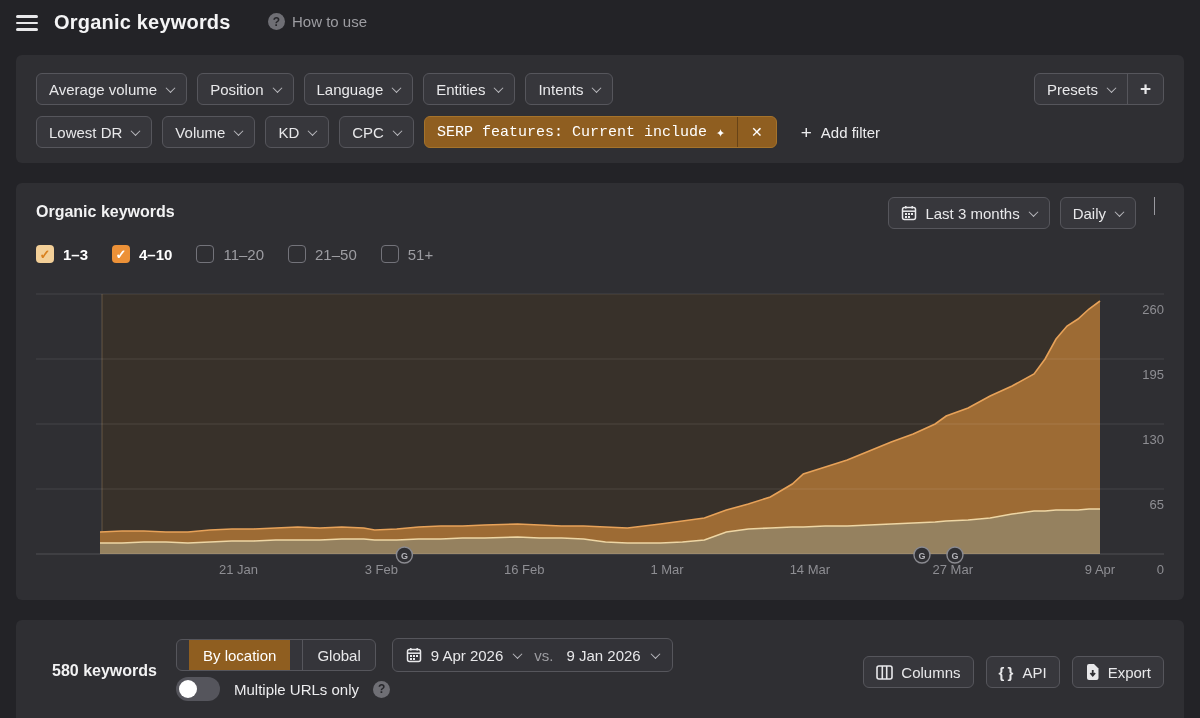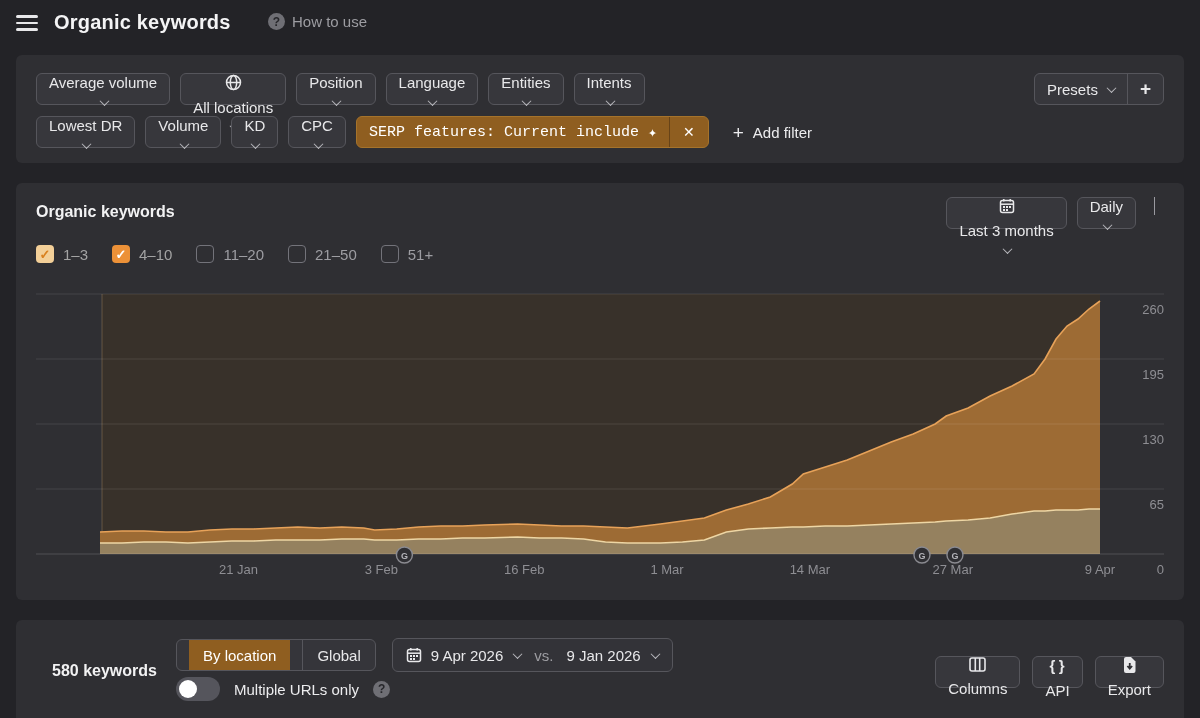--- a/index.html
+++ b/index.html
@@ -17,21 +17,21 @@
 
   
   .panel { position:absolute; left:16px; width:1168px; background:#2f2f33; border-radius:6px; }
   .panel.filters { top:55px; height:108px; }
   .panel.chart   { top:183px; height:417px; }
   .panel.footer  { top:620px; height:110px; }
 
   
   .btn { display:inline-flex; align-items:center; gap:8px; height:32px; padding:0 12px;
     background:#37373c; border:1px solid #56565c; border-radius:6px;
-    font-size:15px; color:#e8e8ea; cursor:pointer; white-space:nowrap;flex-direction:column; }
+    font-size:15px; color:#e8e8ea; cursor:pointer; white-space:nowrap; }
   .chev { width:7px; height:7px; border-right:1.8px solid #b9b9be; border-bottom:1.8px solid #b9b9be;
     transform:rotate(45deg) translate(-1px,-1px); margin-left:2px; flex:0 0 auto; }
   .chev.up { transform:rotate(-135deg) translate(-2px,-2px); }
   .frow { position:absolute; left:20px; display:flex; gap:10px; align-items:center; }
   .frow.r1 { top:18px; }
   .frow.r2 { top:61px;align-items:center; }
   .presets-group { position:absolute; right:20px; top:18px; display:flex; align-items:stretch;
     background:#37373c; border:1px solid #56565c; border-radius:6px; height:32px; overflow:hidden; }
   .presets-group .seg1 { display:flex; align-items:center; gap:8px; padding:0 12px; font-size:15px; cursor:pointer; }
   .presets-group .seg2 { display:flex; align-items:center; padding:0 12px; border-left:1px solid #56565c;
@@ -53,21 +53,21 @@
   .collapse { width:14px; height:14px; margin-left:6px; cursor:pointer; }
   .collapse .chev { border-color:#9a9aa0; }
 
   .legend { position:absolute; left:20px; top:62px; display:flex; align-items:center; gap:24px; }
   .leg-item { display:flex; align-items:center; gap:9px; font-size:15px; cursor:pointer; }
   .cb { width:18px; height:18px; border-radius:4px; display:flex; align-items:center; justify-content:center;
     font-size:13px; font-weight:bold; }
   .cb.un { border:1.5px solid #73737a; background:transparent; }
   .cb.c1 { background:#f3cf98; color:#d9801f; }
   .cb.c2 { background:#ec9138; color:#fff; }
-  .leg-item .lab-on { color:#a3a3a3; }
+  .leg-item .lab-on { color:#ffffff;font-weight:bold; }
   .leg-item .lab-off { color:#9d9da2; }
 
   #chart-svg { position:absolute; left:0; top:104px; }
   #chart-svg text { font-family:"Liberation Sans", sans-serif; }
 
   
   .ic { flex:0 0 auto; display:inline-block; }
 
   
   .kw-count { position:absolute; left:36px; top:42px; font-size:16px; font-weight:bold; color:#f2f2f3; }
@@ -102,29 +102,20 @@
   <div class="howto">
     <span class="qmark">?</span>
     <span>How to use</span>
   </div>
 </div>
 
 <div class="panel filters">
   <div class="frow r1">
     <div class="btn">
       <span>Average volume</span>
-        <span class="chev"></span>
-    </div>
-    <div class="btn">
-      <svg class="ic" width="17" height="17" viewBox="0 0 17 17">
-        <circle cx="8.5" cy="8.5" r="7" fill="none" stroke="#e8e8ea" stroke-width="1.5"></circle>
-        <ellipse cx="8.5" cy="8.5" rx="3.2" ry="7" fill="none" stroke="#e8e8ea" stroke-width="1.5"></ellipse>
-        <line x1="1.5" y1="8.5" x2="15.5" y2="8.5" stroke="#e8e8ea" stroke-width="1.5"></line>
-      </svg>
-      <span>All locations</span>
         <span class="chev"></span>
     </div>
     <div class="btn">
       <span>Position</span>
         <span class="chev"></span>
     </div>
     <div class="btn">
       <span>Language</span>
         <span class="chev"></span>
     </div>

